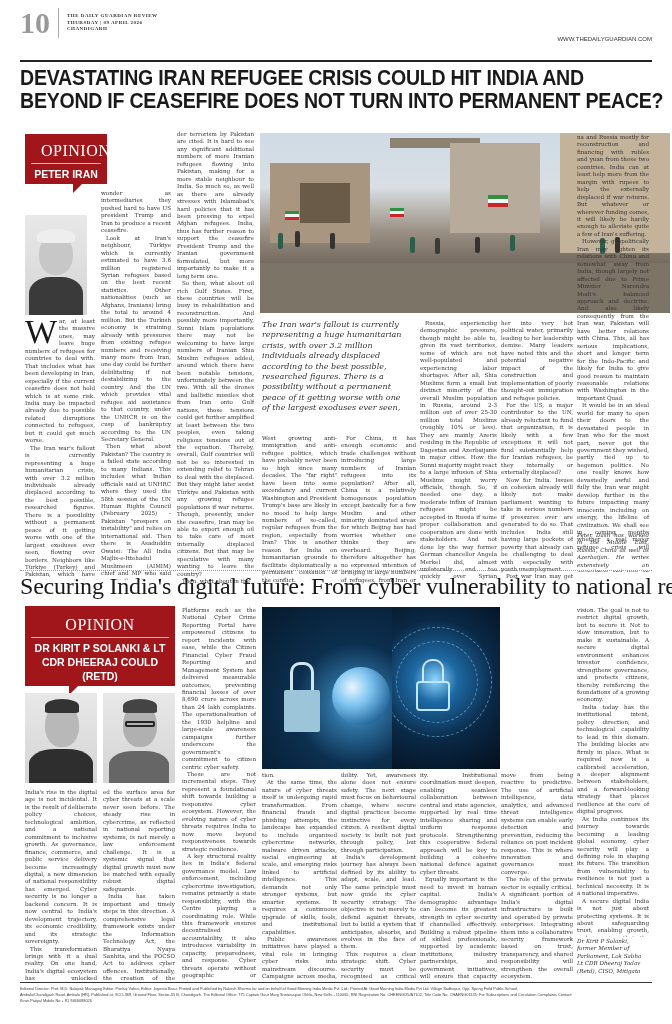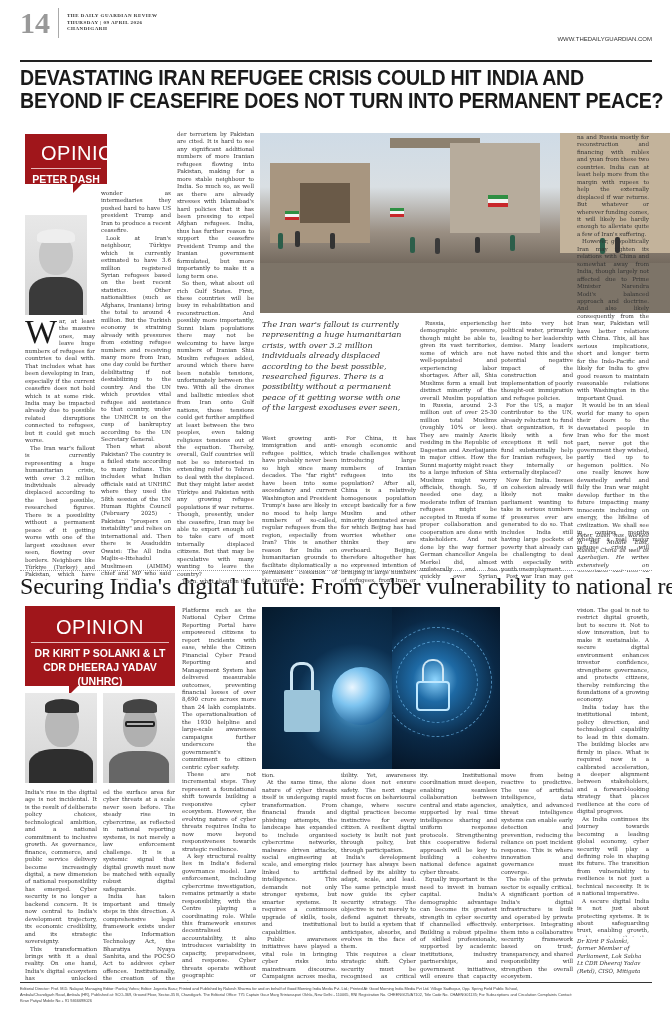--- a/index.html
+++ b/index.html
@@ -9,21 +9,21 @@
   .masthead { position: absolute; left: 20px; top: 8px; width: 632px; height: 30px; display: flex; align-items: flex-end; }
   .page-num { font-family: "Liberation Serif", serif; font-size: 30px; font-weight: bold; color: #999; line-height: 30px; padding-right: 8px; border-right: 1px solid #aaa; }
   .section-title { font-family: "Liberation Serif", serif; font-size: 31px; color: #1a1a1a; line-height: 30px; padding-left: 8px; padding-right: 10px; border-right: 1px solid #aaa; letter-spacing: 0.5px; }
   .pub-info { padding-left: 8px; font-family: "Liberation Serif", serif; font-size: 5px; font-weight: bold; letter-spacing: 0.5px; line-height: 6.5px; color: #333; align-self: center; }
   .website { position: absolute; right: 0; bottom: -4px; font-family: "Liberation Sans", sans-serif; font-size: 6px; color: #333; }
   .top-rule { position: absolute; left: 20px; top: 60px; width: 632px; height: 2px; background: #222; }
 
   .headline1 { position: absolute; left: 20px; top: 66px; width: 632px; font-family: "Liberation Sans", sans-serif; font-weight: bold; font-size: 22.5px; line-height: 23px; color: #1a1a1a; transform: scaleX(0.87); transform-origin: left top; white-space: nowrap; letter-spacing: -0.3px; }
 
   .opinion-box { position: absolute; background: #a0161b; color: #fff; text-align: center; }
-  .opinion-box .op-label { font-family: Liberation Sans, sans-serif; font-size: 20px; letter-spacing: 0.5px; }
+  .opinion-box .op-label { font-family: Liberation Serif, serif; font-size: 16px; letter-spacing: 0.5px; }
   .opinion-box .op-rule { height: 1px; background: #e7b7b8; margin: 3px 6px; }
   .opinion-box .op-author { font-family: "Liberation Sans", sans-serif; font-weight: bold; font-size: 10.5px; line-height: 14px; }
   .opinion-box::after { content: ""; position: absolute; left: 48px; bottom: -9px; border-left: 0 solid transparent; border-right: 10px solid transparent; border-top: 10px solid #a0161b; }
   #op1 { left: 25px; top: 134px; width: 82px; height: 50px; padding-top: 8px; }
   #op1 .op-label { padding-left: 16px; }
   #op2 { left: 25px; top: 606px; width: 150px; height: 80px; padding-top: 10px; }
   #op2::after { left: 44px; }
 
   .photo { position: absolute; background: linear-gradient(180deg, #e8e8e8 0%, #d4d4d4 100%); overflow: hidden; }
   .photo .head { position: absolute; border-radius: 50% 50% 45% 45%; background: #bcbcbc; }
@@ -54,39 +54,39 @@
   .ring { position: absolute; border-radius: 50%; border: 1px dashed rgba(120,200,255,0.6); }
   .lockicon { position: absolute; border: 2px solid #bfe8ff; border-radius: 4px; }
 
   .bottom-rule { position: absolute; left: 20px; top: 982px; width: 632px; height: 1px; background: #333; }
   .imprint { position: absolute; left: 20px; top: 986px; width: 640px; font-family: "Liberation Sans", sans-serif; font-size: 3.9px; line-height: 6.2px; color: #444; }
 </style>
 </head>
 <body>
 
 <div class="masthead">
-  <div class="page-num">14</div>
+  <div class="page-num">10</div>
   <div class="pub-info">
     <div>THE DAILY GUARDIAN REVIEW</div>
     <div>THURSDAY | 09 APRIL 2026</div>
     <div>CHANDIGARH</div>
   </div>
   <div class="website">WWW.THEDAILYGUARDIAN.COM</div>
 </div>
 <div class="top-rule"></div>
 
 <div class="headline1">
   <div>DEVASTATING IRAN REFUGEE CRISIS COULD HIT INDIA AND</div>
   <div>BEYOND IF CEASEFIRE DOES NOT TURN INTO PERMANENT PEACE?</div>
 </div>
 
 <div class="opinion-box" id="op1">
   <div class="op-label">OPINION</div>
   <div class="op-rule"></div>
-  <div class="op-author">PETER DASH</div>
+  <div class="op-author">PETER IRAN</div>
 </div>
 
 <div class="photo" style="left:25px;top:215px;width:62px;height:100px;" title="PETER DASH">
   <div class="head" style="left:14px;top:18px;width:34px;height:42px;background:#c7c7c7;"></div>
   <div class="head" style="left:12px;top:14px;width:38px;height:14px;background:#eee;border-radius:50% 50% 20% 20%;"></div>
   <div class="body" style="left:4px;top:62px;width:54px;height:40px;background:#3a3a3a;"></div>
 </div>
 
 <div class="col" style="left:25px;top:318px;width:70px;height:262px;">
   <p class="noindent"><span class="dropcap">W</span><span>ar, at least the massive ones, may leave huge numbers of refugees for countries to deal with. That includes what has been developing in Iran, especially if the current ceasefire does not hold which is at some risk. India may be impacted already due to possible related disruptions connected to refugees, but it could get much worse.</span></p>
@@ -153,21 +153,21 @@
 </div>
 
 <div class="section-rule" style="top:570px;"></div>
 
 <div class="headline2">Securing India's digital future: From cyber vulnerability to national resilience</div>
 
 <div class="opinion-box" id="op2">
   <div class="op-label">OPINION</div>
   <div class="op-rule"></div>
   <div class="op-author">DR KIRIT P SOLANKI &amp; LT</div>
-  <div class="op-author">CDR DHEERAJ YADAV (UNHRC)</div>
+  <div class="op-author">CDR DHEERAJ COULD (RETD)</div>
 </div>
 
 <div class="photo" style="left:25px;top:693px;width:72px;height:90px;" title="Portrait of Dr Kirit P Solanki">
   <div class="head" style="left:20px;top:10px;width:34px;height:44px;background:#b8b8b8;"></div>
   <div class="head" style="left:20px;top:6px;width:34px;height:14px;background:#333;border-radius:50% 50% 10% 10%;"></div>
   <div class="body" style="left:4px;top:56px;width:64px;height:36px;background:#2e2e2e;"></div>
 </div>
 <div class="photo" style="left:103px;top:693px;width:72px;height:90px;" title="Portrait of Lt Cdr Dheeraj Yadav">
   <div class="head" style="left:20px;top:10px;width:34px;height:44px;background:#b0b0b0;"></div>
   <div class="head" style="left:20px;top:6px;width:34px;height:14px;background:#444;border-radius:50% 50% 10% 10%;"></div>

